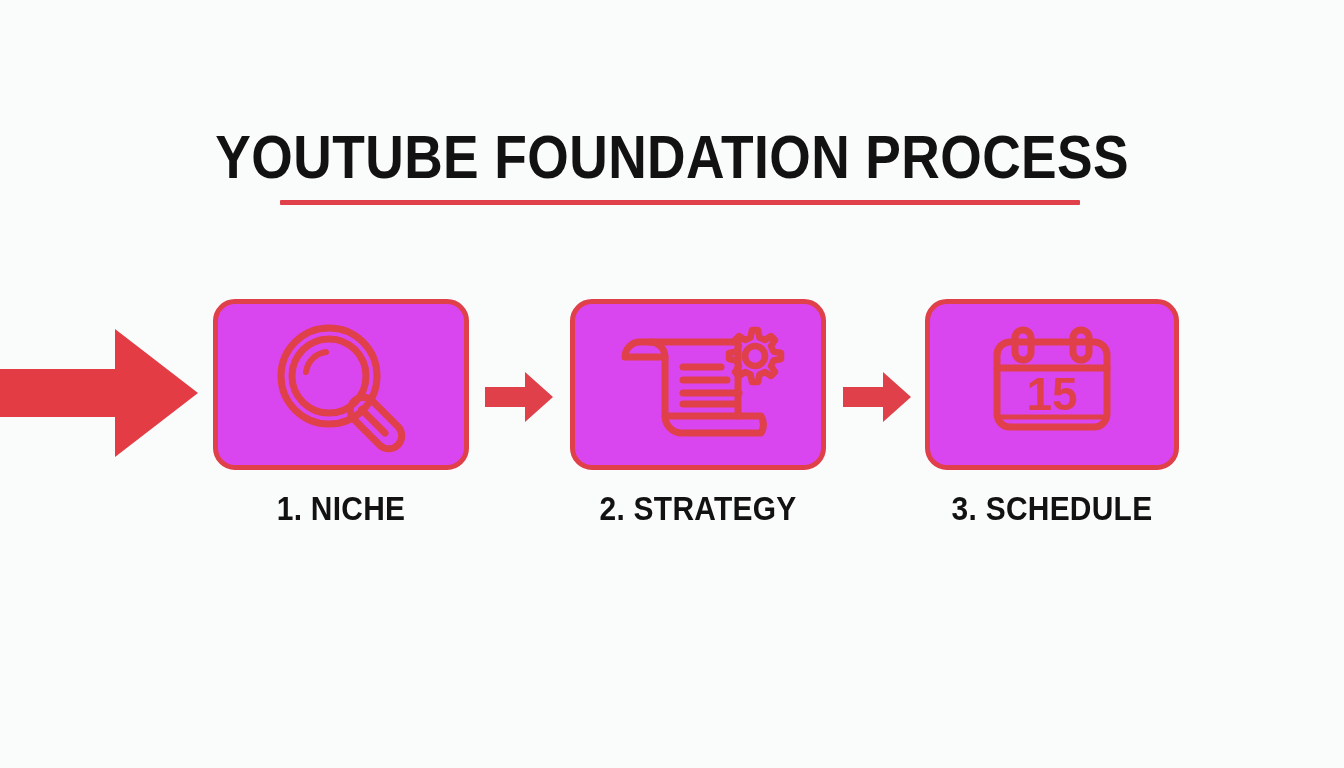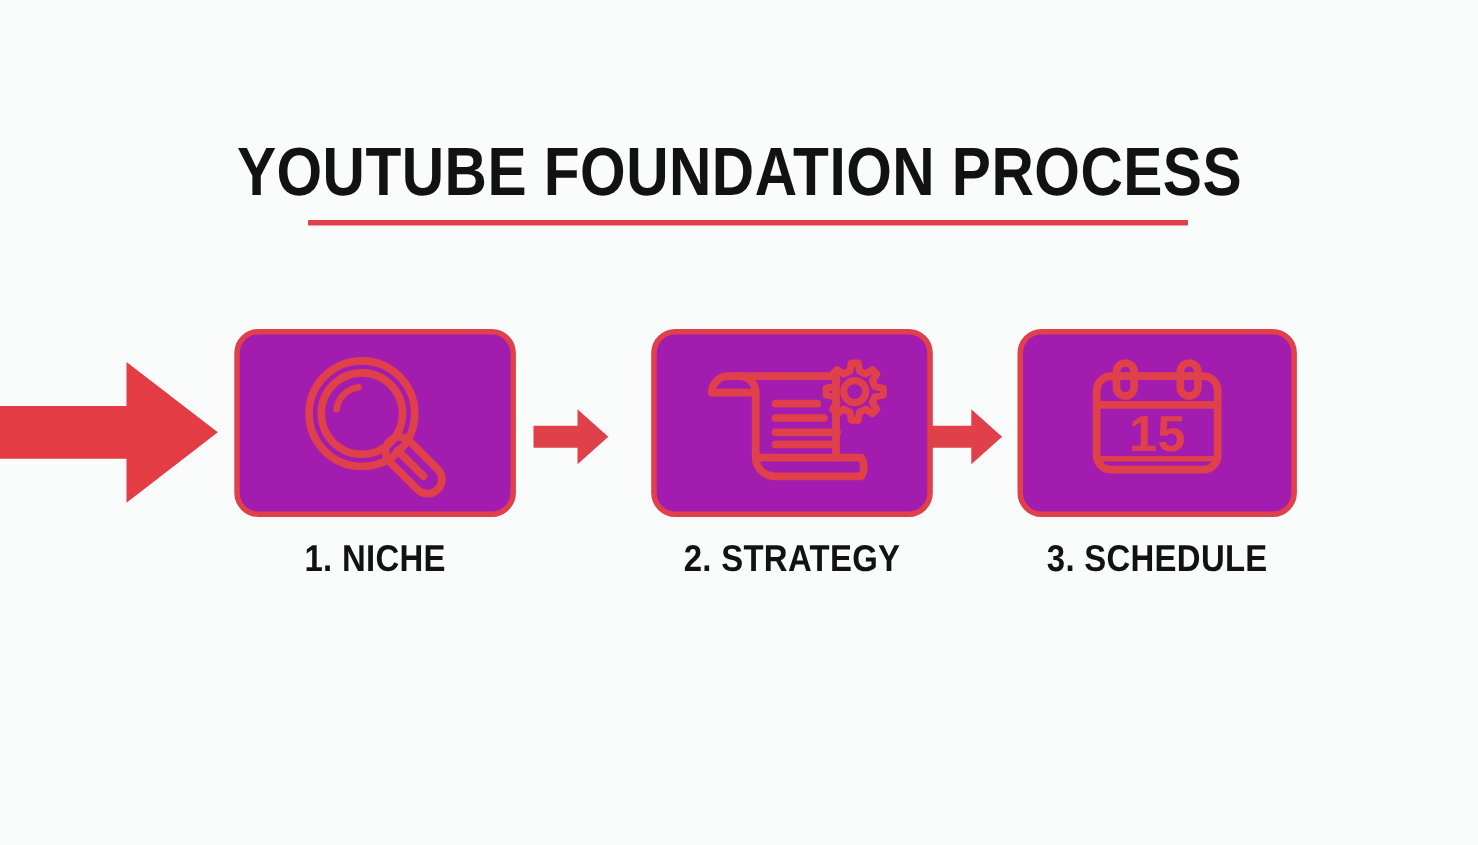--- a/index.html
+++ b/index.html
@@ -59,30 +59,30 @@
     top: 299px;
     width: 1344px;
     height: 240px;
   }
 
   .step {
     position: absolute;
     top: 0;
   }
   .step-1 { left: 213px; }
-  .step-2 { left: 592px; }
+  .step-2 { left: 570px; }
   .step-3 { left: 925px; }
 
   .card {
     width: 256px;
     height: 171px;
     box-sizing: border-box;
     border: 5px solid #DF4049;
     border-radius: 22px;
-    background: #a21caf;
+    background: #d946ef;
     display: flex;
     align-items: center;
     justify-content: center;
   }
   .card-3 { width: 254px; }
 
   .step-label {
     margin-top: 20px;
     text-align: center;
     width: 256px;

